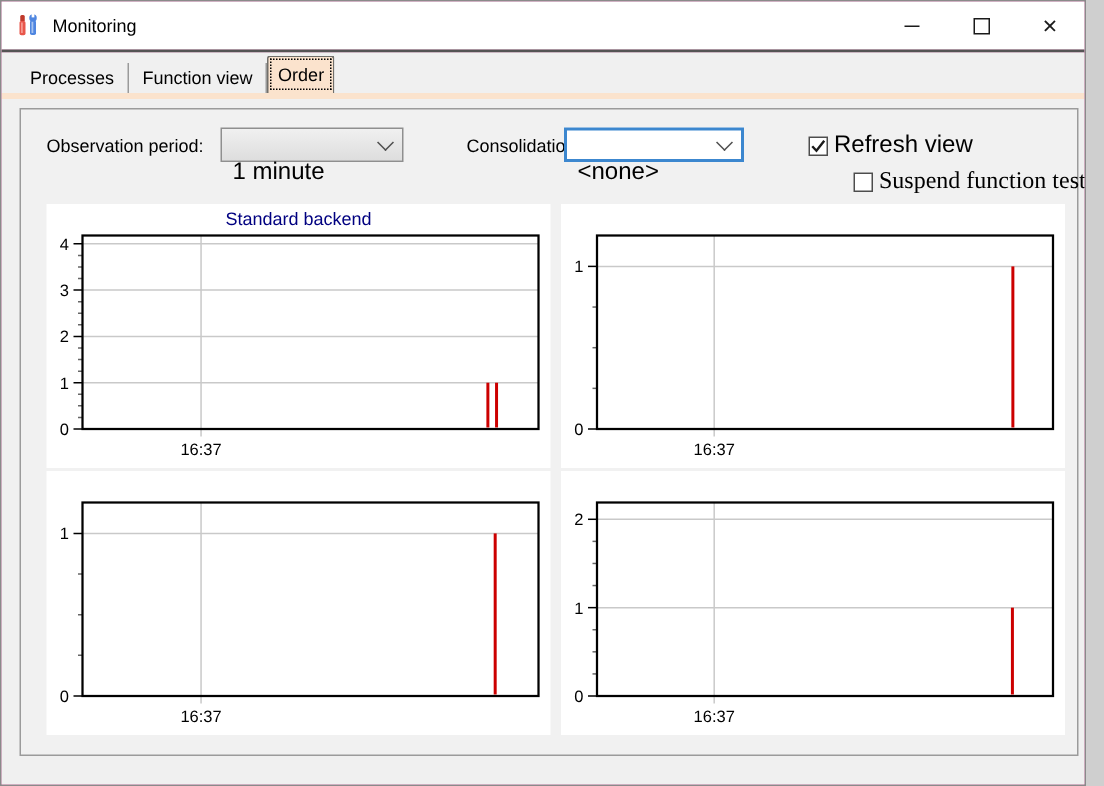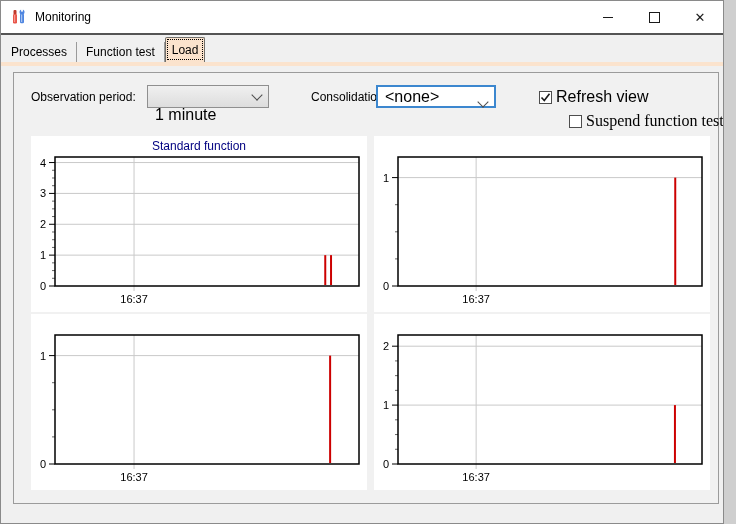--- a/index.html
+++ b/index.html
@@ -10,21 +10,21 @@
   .app-icon{position:absolute;left:10px;top:8px;width:16px;height:16px;}
   .title-text{position:absolute;left:34px;top:0;line-height:32px;font-size:12px;color:#000;}
   .win-btns{position:absolute;right:0;top:0;height:32px;display:flex;}
   .win-btn{width:46px;height:32px;display:flex;align-items:center;justify-content:center;}
   .glyph-min{width:10px;height:1px;background:#1a1a1a;}
   .glyph-max{width:9px;height:9px;border:1px solid #1a1a1a;}
   .glyph-close{font-size:13px;color:#1a1a1a;line-height:1;}
   .titlebar-sep{position:absolute;top:32px;left:0;right:0;height:2px;background:#545454;}
   
   .tabstrip{position:absolute;top:34px;left:0;right:0;height:27px;background:#f0f0f0;
-            display:flex;align-items:flex-end;padding-left:1px;box-sizing:border-box;}
+            display:flex;align-items:flex-end;padding-left:10px;box-sizing:border-box;}
   .tab{height:20px;line-height:20px;padding:0 9px;border-right:1px solid #9a9a9a;cursor:default;}
   .tab.active{height:24px;line-height:24px;background:#fbe3cd;border:1px solid #716f6a;border-bottom:none;
               border-radius:2px 2px 0 0;outline:1px dotted #000;outline-offset:-3px;padding:0 6px;}
   .peach-band{position:absolute;top:61px;left:0;right:0;height:4px;background:#fbe3cd;}
   
   .content{position:absolute;top:65px;left:0;right:0;bottom:0;background:#f0f0f0;}
   .inner-panel{position:absolute;left:12px;top:71px;width:706px;height:432px;
                border:1px solid #9b9b9b;box-sizing:border-box;background:#f1f1f1;}
   
   .ctl-label{position:absolute;font-size:12px;color:#000;white-space:nowrap;text-align:right;}
@@ -72,36 +72,36 @@
         </div>
       <div class="win-btn">
           <span class="glyph-close">✕</span>
         </div>
     </div>
   </div>
   <div class="titlebar-sep"></div>
 
   <div class="tabstrip">
     <div class="tab">Processes</div>
-    <div class="tab">Function test</div>
-    <div class="tab active">Load</div>
+    <div class="tab">Function view</div>
+    <div class="tab active">Order</div>
   </div>
   <div class="peach-band"></div>
 
   <div class="content"></div>
   <div class="inner-panel"></div>
 
   <span class="ctl-label" style="left:30px;top:89px;">Observation period:</span>
   <div class="combo combo-plain" style="left:146px;top:84px;width:122px;">
     <span class="combo-value">1 minute</span>
     <span class="chevron"></span>
   </div>
 
   <span class="ctl-label" style="left:310px;top:89px;">Consolidation:</span>
-  <div class="combo combo-focus" style="left:375px;top:84px;width:120px;align-items:flex-end;">
+  <div class="combo combo-focus" style="left:375px;top:84px;width:120px;">
     <span class="combo-value">&lt;none&gt;</span>
     <span class="chevron"></span>
   </div>
 
   <div class="cb-row" style="left:538px;top:87px;">
     <span class="cb-box">
       <svg width="11" height="11" viewBox="0 0 11 11">
           <polyline points="1.5,5.5 4.3,8.5 9.5,1.8" fill="none" stroke="#1a1a1a" stroke-width="1.6"></polyline>
         </svg>
     </span>
@@ -139,21 +139,21 @@
         <text x="15" y="92.27751196172248" text-anchor="end" font-size="11" fill="#000">2</text>
         <line x1="18" y1="57.416267942583715" x2="24" y2="57.416267942583715" stroke="#000" stroke-width="1"></line>
         <text x="15" y="61.416267942583715" text-anchor="end" font-size="11" fill="#000">3</text>
         <line x1="18" y1="26.555023923444963" x2="24" y2="26.555023923444963" stroke="#000" stroke-width="1"></line>
         <text x="15" y="30.555023923444963" text-anchor="end" font-size="11" fill="#000">4</text>
         <rect x="24" y="21" width="304" height="129" fill="none" stroke="#000" stroke-width="1.5"></rect>
         <line x1="294.25600000000003" y1="149" x2="294.25600000000003" y2="119.13875598086125" stroke="#cc0000" stroke-width="2"></line>
         <line x1="300.032" y1="149" x2="300.032" y2="119.13875598086125" stroke="#cc0000" stroke-width="2"></line>
         <text x="103.04" y="167" text-anchor="middle" font-size="11" fill="#000">16:37</text>
       </svg>
-    <div class="chart-title">Standard function</div>
+    <div class="chart-title">Standard backend</div>
   </div>
   <div class="chart-panel" style="left:373px;top:135px;">
     <svg class="chart-svg" width="336" height="176">
         <line x1="24" y1="41.596638655462186" x2="328" y2="41.596638655462186" stroke="#c9c9c9" stroke-width="1"></line>
         <line x1="102.128" y1="21" x2="102.128" y2="155" stroke="#c9c9c9" stroke-width="1"></line>
         <line x1="21" y1="122.89915966386555" x2="24" y2="122.89915966386555" stroke="#666" stroke-width="1"></line>
         <line x1="21" y1="95.7983193277311" x2="24" y2="95.7983193277311" stroke="#666" stroke-width="1"></line>
         <line x1="21" y1="68.69747899159664" x2="24" y2="68.69747899159664" stroke="#666" stroke-width="1"></line>
         <line x1="18" y1="150" x2="24" y2="150" stroke="#000" stroke-width="1"></line>
         <text x="15" y="154" text-anchor="end" font-size="11" fill="#000">0</text>

